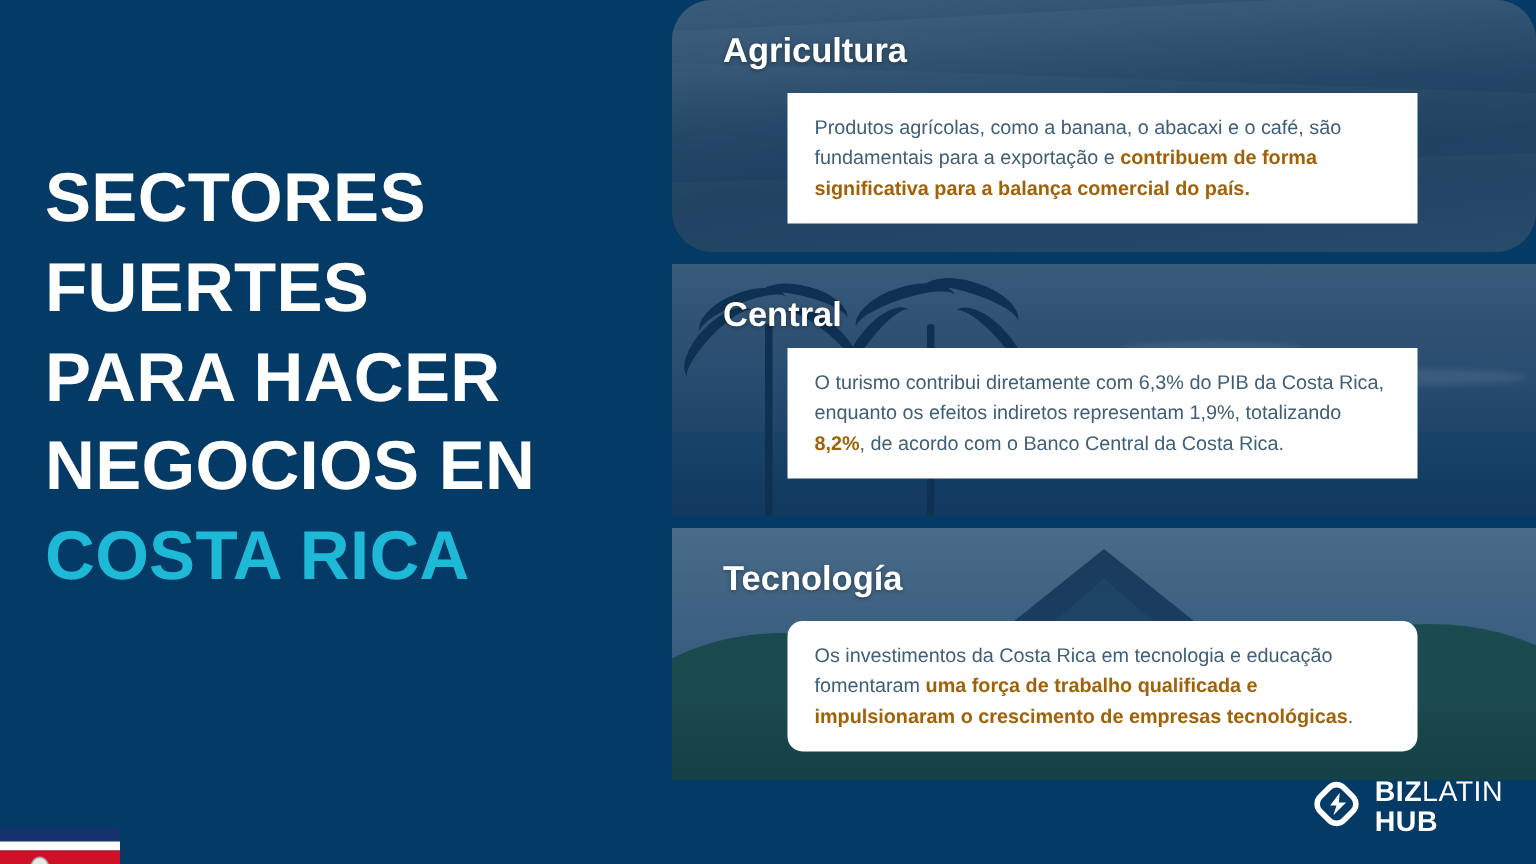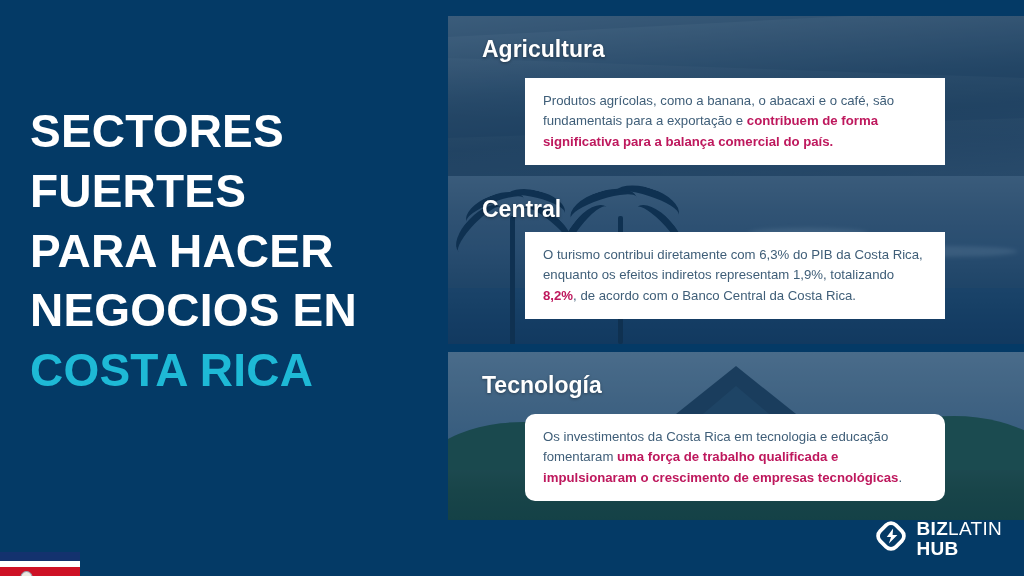--- a/index.html
+++ b/index.html
@@ -45,21 +45,21 @@
     background:#4a7a45; border-radius:2px;
   }
 
   
   .cards{
     position:absolute; left:448px; top:0; width:576px; height:576px;
   }
   .card{
     position:absolute; left:0; width:576px; height:168px; overflow:hidden;
   }
-  .card-1{ top:16px;   }
+  .card-1{ top:0;border-radius:27px;   }
   .card-2{ top:176px; }
   .card-3{ top:352px; }
 
   .card-bg{ position:absolute; inset:0; }
   
   .card-bg::after{
     content:""; position:absolute; inset:0;
     background:rgba(12,58,98,0.52);
   }
 
@@ -158,21 +158,21 @@
     z-index:3;
   }
   .text-box{
     position:absolute; left:77px; top:62px; width:420px;
     background:#FFFFFF; padding:13px 20px 13px 18px;
     z-index:3;
   }
   .text-box p{
     font-size:13.2px; line-height:1.55; color:#3F5E78;
   }
-  .text-box .hl{ color:#be185d; font-weight:bold; }
+  .text-box .hl{ color:#a16207; font-weight:bold; }
 
   .card-2 .text-box{ top:56px; }
   .card-3 .text-box{ top:62px;border-radius:10px; }
 
   
   .logo{
     position:absolute; right:22px; bottom:18px;
     display:flex; gap:9px;
   }
   .logo-mark{ width:34px; height:34px; flex:0 0 34px; }

